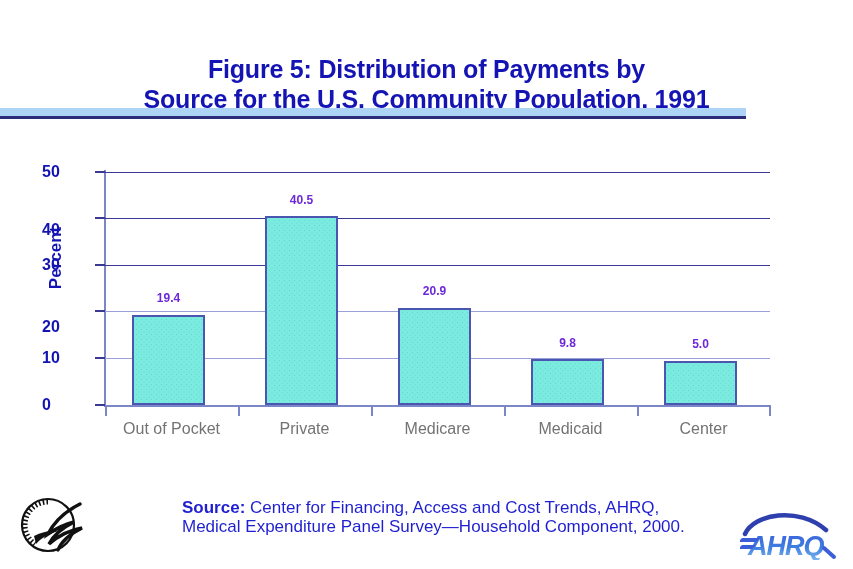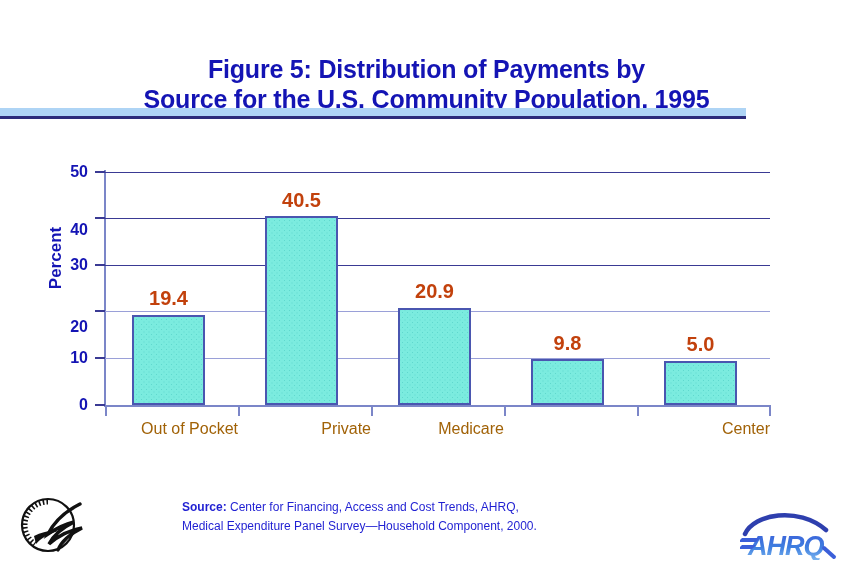--- a/index.html
+++ b/index.html
@@ -95,21 +95,21 @@
   .y-tick {
     position: absolute;
     left: 95px;
     width: 10px;
     height: 2px;
     background: #3a3a94;
   }
   .y-label {
     position: absolute;
     width: 46px;
-    text-align: right;
+    text-align: left;
     left: 42px;
     color: #1414b4;
     font-size: 16px;
     font-weight: bold;
     line-height: 16px;
   }
 
   #y-axis-title {
     position: absolute;
     left: -4px;
@@ -129,49 +129,49 @@
     background-color: #7bebdf;
     background-image:
       radial-gradient(#5fd8ce 0.9px, transparent 1px),
       radial-gradient(#5fd8ce 0.9px, transparent 1px);
     background-size: 5px 5px, 5px 5px;
     background-position: 0 0, 2.5px 2.5px;
   }
   .bar-value {
     position: absolute;
     text-align: center;
-    color: #c2410c;
-    font-size: 20px;
+    color: #6d28d9;
+    font-size: 12px;
     font-weight: bold;
     line-height: 16px;
   }
   .x-tick {
     position: absolute;
     top: 247px;
     width: 2px;
     height: 9px;
     background: #7b86c8;
   }
   .x-label {
     position: absolute;
     top: 258px;
-    text-align: right;
-    color: #a16207;
+    text-align: center;
+    color: #737373;
     font-size: 16px;
     line-height: 21px;
   }
 
   
   #source-block {
     position: absolute;
     left: 182px;
     top: 498px;
     width: 520px;
     color: #1f1fd2;
-    font-size: 12px;
+    font-size: 17px;
     line-height: 19px;
   }
   #source-block .src-strong { font-weight: bold; }
 
   #hhs-logo {
     position: absolute;
     left: 18px;
     top: 492px;
     width: 72px;
     height: 66px;
@@ -182,21 +182,21 @@
     top: 508px;
     width: 105px;
     height: 52px;
   }
 </style>
 </head>
 <body>
 
 <div id="title-block">
   <div class="title-line">Figure 5: Distribution of Payments by</div>
-  <div class="title-line">Source for the U.S. Community Population, 1995</div>
+  <div class="title-line">Source for the U.S. Community Population, 1991</div>
 </div>
 
 <div id="header-rule">
   <div class="rule-band"></div>
   <div class="rule-line"></div>
 </div>
 
 <div id="chart">
 
   <div id="y-axis-title">Percent</div>
@@ -245,20 +245,23 @@
   <div class="x-tick" style="left:769px;"></div>
 
   <div class="x-label" style="left:105px; width:133px;">
     <div>Out of Pocket</div>
   </div>
   <div class="x-label" style="left:238px; width:133px;">
     <div>Private</div>
   </div>
   <div class="x-label" style="left:371px; width:133px;">
     <div>Medicare</div>
+  </div>
+  <div class="x-label" style="left:504px; width:133px;">
+    <div>Medicaid</div>
   </div>
   <div class="x-label" style="left:637px; width:133px;">
     <div>Center</div>
   </div>
 </div>
 
 <div id="source-block">
   <div><span class="src-strong">Source:</span><span> Center for Financing, Access and Cost Trends, AHRQ,</span></div>
   <div>Medical Expenditure Panel Survey—Household Component, 2000.</div>
 </div>

